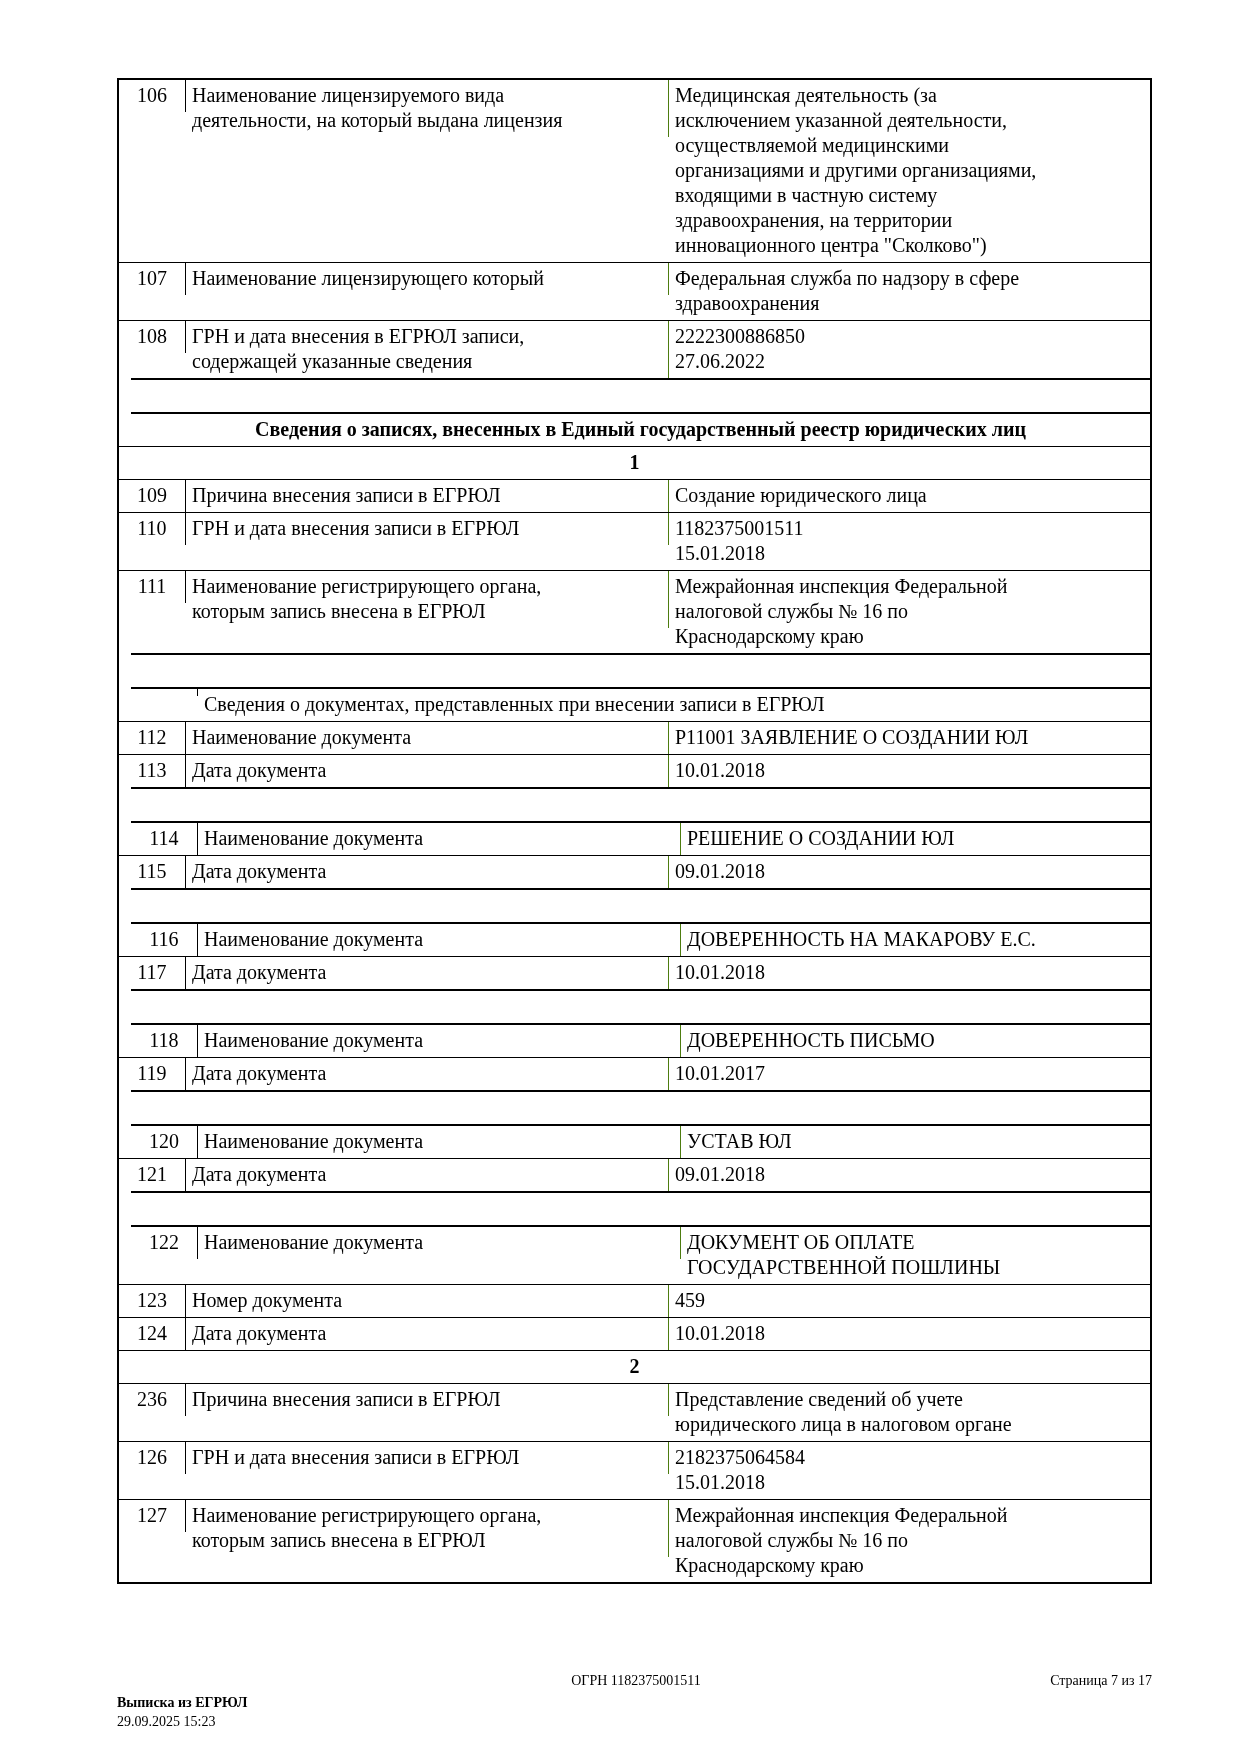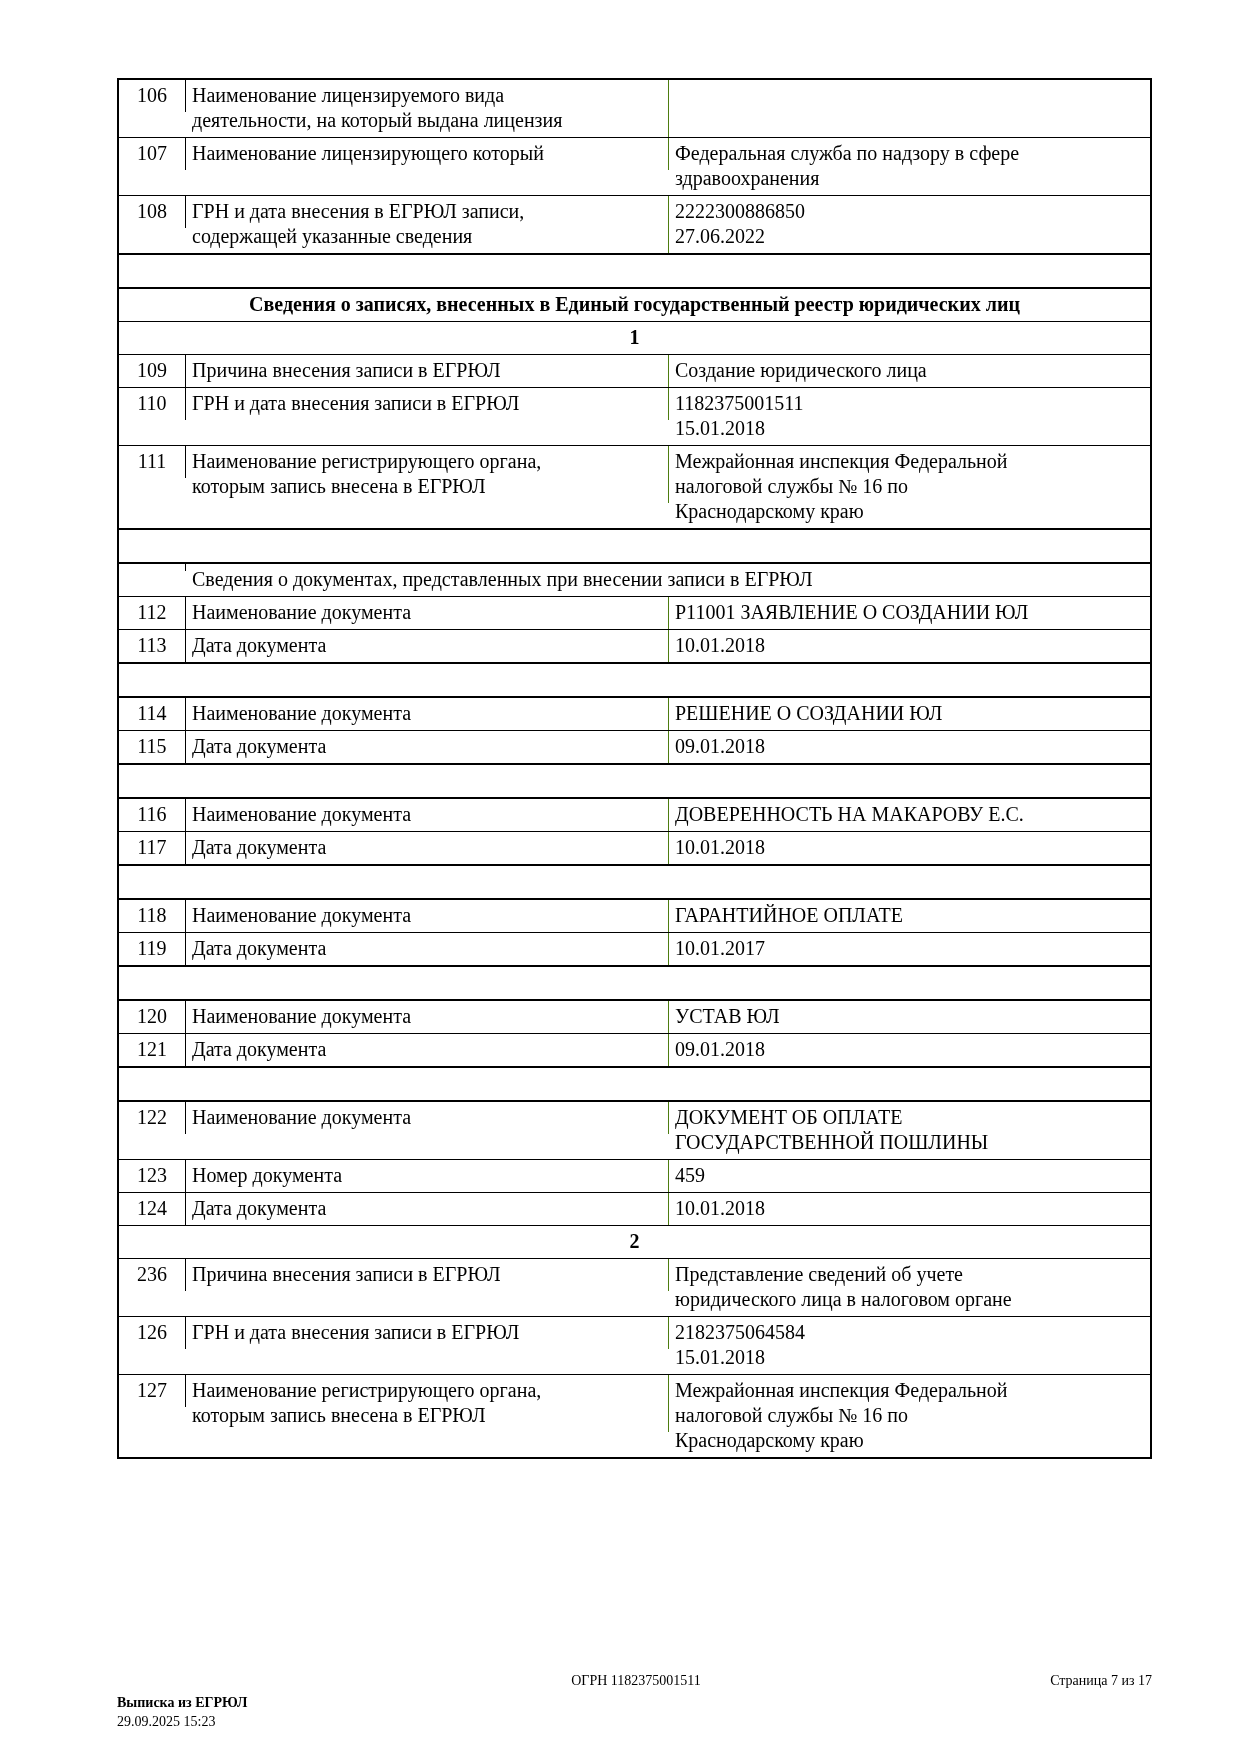--- a/index.html
+++ b/index.html
@@ -15,21 +15,21 @@
 
   .tbl {
     position: absolute;
     left: 117px; top: 78px;
     width: 1035px;
     border: 2px solid #000;
     background: #fff;
   }
   .tr { display: flex; align-items: flex-start; border-top: 1px solid #000; }
   .tr.first { border-top: none; }
-  .tr.bt2 { border-top-width: 2px; }
+  .tr.bt2 { border-top-width: 2px; margin-left: 12px; }
   .td {
     font-size: 20px;
     line-height: 25px;
     padding: 3px 6px 4px 6px;
     white-space: pre-line;
     overflow: hidden;
   }
   .num {
     flex: 0 0 67px; width: 67px;
     border-right: 1px solid #000;
@@ -52,20 +52,27 @@
 <body>
 
 <div class="page">
 
   <div class="tbl">
 
     <div class="tr first">
       <div class="td num">106</div>
       <div class="td label">Наименование лицензируемого вида
 деятельности, на который выдана лицензия</div>
+      <div class="td value">Медицинская деятельность (за
+исключением указанной деятельности,
+осуществляемой медицинскими
+организациями и другими организациями,
+входящими в частную систему
+здравоохранения, на территории
+инновационного центра "Сколково")</div>
     </div>
 
     <div class="tr">
       <div class="td num">107</div>
       <div class="td label">Наименование лицензирующего который</div>
       <div class="td value">Федеральная служба по надзору в сфере
 здравоохранения</div>
     </div>
 
     <div class="tr">
@@ -153,21 +160,21 @@
       <div class="td num">117</div>
       <div class="td label">Дата документа</div>
       <div class="td value">10.01.2018</div>
     </div>
 
     <div class="tr bt2 spacer"></div>
 
     <div class="tr bt2">
       <div class="td num">118</div>
       <div class="td label">Наименование документа</div>
-      <div class="td value">ГАРАНТИЙНОЕ ОПЛАТЕ</div>
+      <div class="td value">ДОВЕРЕННОСТЬ ПИСЬМО</div>
     </div>
 
     <div class="tr">
       <div class="td num">119</div>
       <div class="td label">Дата документа</div>
       <div class="td value">10.01.2017</div>
     </div>
 
     <div class="tr bt2 spacer"></div>
 

